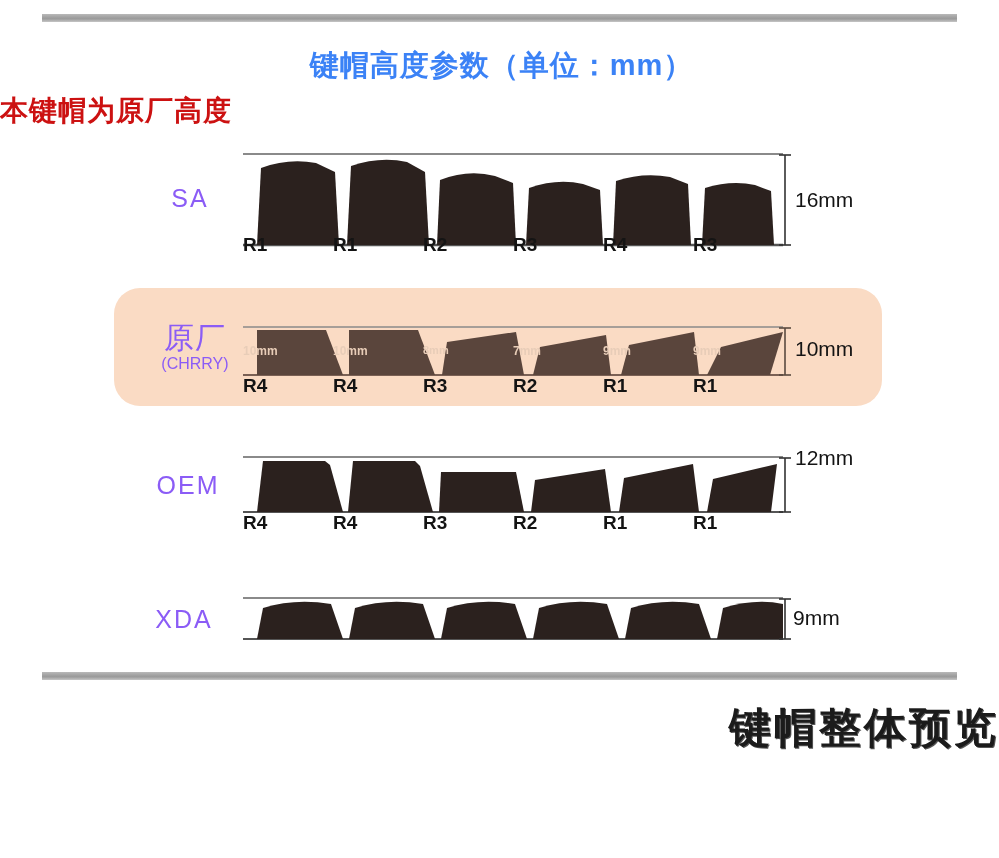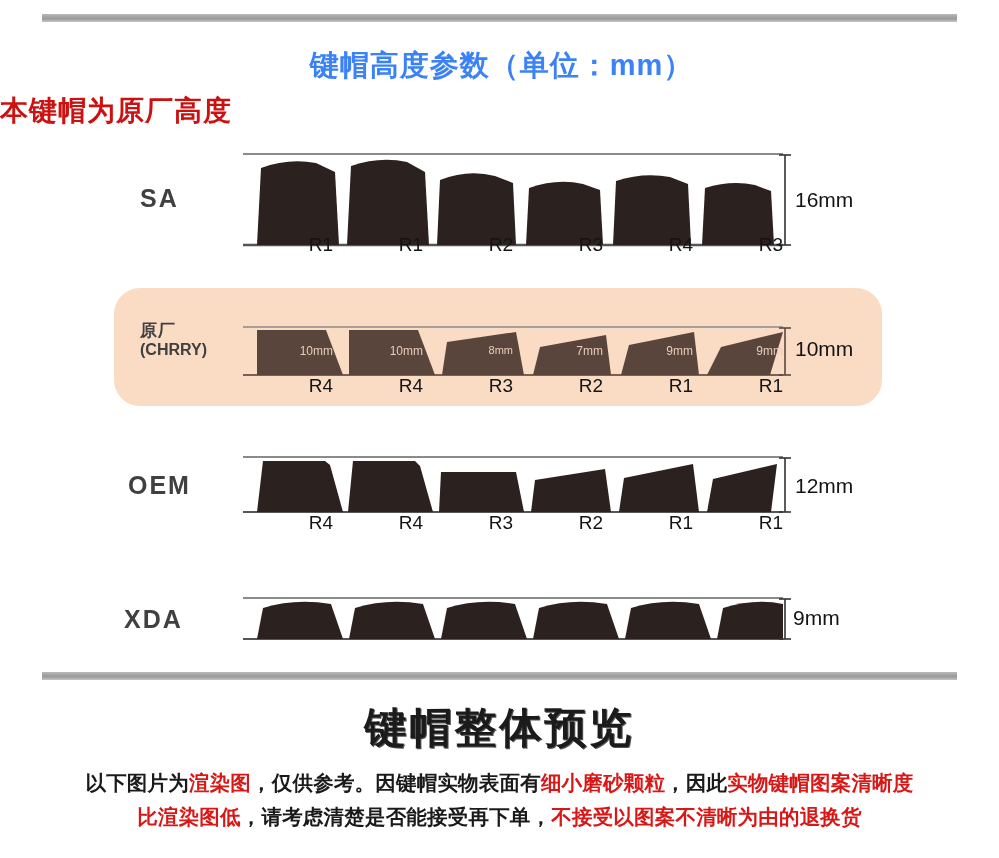--- a/index.html
+++ b/index.html
@@ -53,28 +53,27 @@
   }
 
   
   .profile-row {
     position: absolute;
     left: 0;
     width: 999px;
   }
   .row-label {
     position: absolute;
-    text-align: left;
-    color: #404040;
+    text-align: center;
+    color: #8b5cf6;
     line-height: 1.05;
-    font-weight: bold;
   }
   .row-label .cn {
     display: block;
-    font-size: 17px;
+    font-size: 30px;
     letter-spacing: 1px;
   }
   .row-label .en {
     display: block;
     font-size: 16px;
     margin-top: 2px;
   }
   .row-label.single {
     font-size: 25px;
     letter-spacing: 2px;
@@ -92,40 +91,41 @@
     white-space: nowrap;
   }
 
   .rkey-labels {
     position: absolute;
     display: flex;
   }
   .rkey-labels span {
     font-size: 19px;
     color: #141414;
-    text-align: right;
+    text-align: left;
+    font-weight: bold;
   }
 
   
   .highlight-panel {
     position: absolute;
     left: 114px;
     top: 288px;
     width: 768px;
     height: 118px;
     background: #fadbc4;
     border-radius: 26px;
   }
 
   
   .preview-title {
     position: absolute;
     left: 0; top: 700px;
     width: 999px;
-    text-align: center;
+    text-align: right;
     font-size: 42px;
     font-weight: bold;
     letter-spacing: 3px;
     color: #1b1b1b;
     text-shadow: 1px 1px 0 #555;
   }
 
   
   .disclaimer {
     position: absolute;
@@ -270,21 +270,21 @@
       </svg>
     </div>
 
     <div class="diagram" style="left:778px; top:455px;">
       <svg width="14" height="60" xmlns="http://www.w3.org/2000/svg">
         <line x1="7" y1="3" x2="7" y2="57" stroke="#333" stroke-width="1.6"></line>
         <line x1="1" y1="3" x2="13" y2="3" stroke="#333" stroke-width="1.6"></line>
         <line x1="1" y1="57" x2="13" y2="57" stroke="#333" stroke-width="1.6"></line>
       </svg>
     </div>
-    <div class="dim-text" style="left:795px; top:474px;">12mm</div>
+    <div class="dim-text" style="left:795px; top:446px;">12mm</div>
 
     <div class="rkey-labels" style="left:243px; top:512px; width:540px;">
       <span style="width:90px;">R4</span>
       <span style="width:90px;">R4</span>
       <span style="width:90px;">R3</span>
       <span style="width:90px;">R2</span>
       <span style="width:90px;">R1</span>
       <span style="width:90px;">R1</span>
     </div>
   </div>
@@ -312,22 +312,14 @@
         <line x1="1" y1="44" x2="13" y2="44" stroke="#333" stroke-width="1.6"></line>
       </svg>
     </div>
     <div class="dim-text" style="left:793px; top:606px;">9mm</div>
   </div>
 
   <div class="rule bottom"></div>
 
   <div class="preview-title">键帽整体预览</div>
 
-  <div class="disclaimer">
-    <span class="disclaimer-line">
-      <span class="b">以下图片为</span><span class="r">渲染图</span><span class="b">，仅供参考。因键帽实物表面有</span><span class="r">细小磨砂颗粒</span><span class="b">，因此</span><span class="r">实物键帽图案清晰度</span>
-    </span>
-    <span class="disclaimer-line">
-      <span class="r">比渲染图低</span><span class="b">，请考虑清楚是否能接受再下单，</span><span class="r">不接受以图案不清晰为由的退换货</span>
-    </span>
-  </div>
 
 </div>
 
 </body></html>

